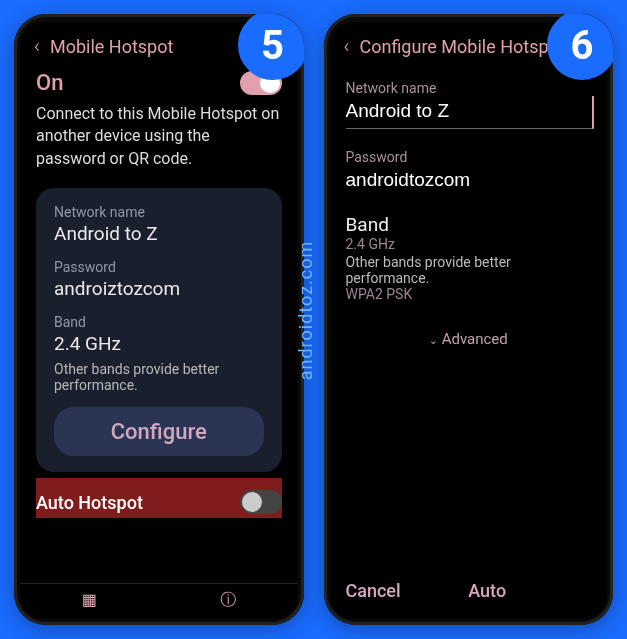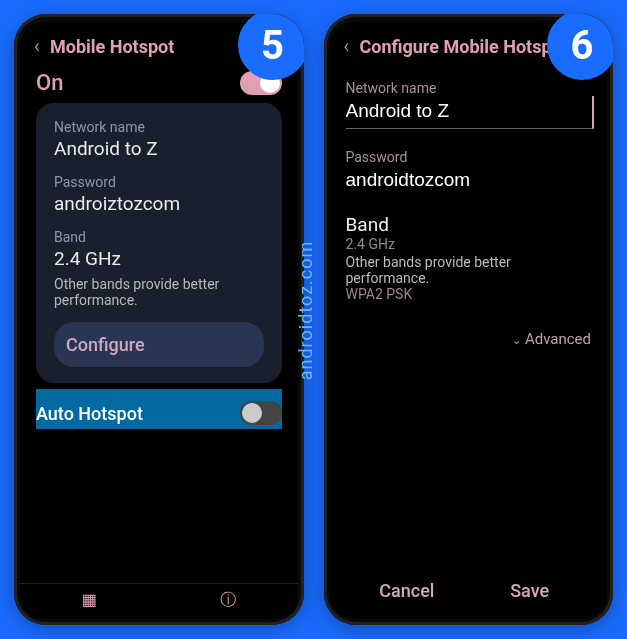--- a/index.html
+++ b/index.html
@@ -1,46 +1,46 @@
 <!DOCTYPE html>
 <html><head>
 <meta charset="utf-8">
 <style>
   body{margin:0;background:#1a6cff;font-family:-apple-system,Roboto,Arial,sans-serif;display:flex;gap:20px;padding:14px 14px;box-sizing:border-box;width:627px;height:639px;position:relative}
   .phone{flex:1;background:#0a0a0a;border-radius:32px;padding:8px 6px 6px;box-shadow:inset 0 0 0 3px #222,0 4px 20px rgba(0,0,0,.3);position:relative;overflow:hidden}
   .screen{background:#000;height:100%;border-radius:24px;overflow:hidden;display:flex;flex-direction:column;color:#fff}
   .header{display:flex;align-items:center;gap:10px;padding:12px 14px 8px}
   .back{color:#e0a0b0;font-size:20px;font-weight:300}
-  .title{color:#e0a0b0;font-size:18px;font-weight:700}
+  .title{color:#e0a0b0;font-size:18px;font-weight:400}
   .content{flex:1;padding:0 16px;overflow:hidden}
   .on-row{display:flex;justify-content:space-between;align-items:center;margin:4px 0 8px}
   .on-label{color:#e0a0b0;font-size:22px;font-weight:500}
   .toggle-on{width:42px;height:24px;background:#e0a0b0;border-radius:12px;position:relative}
   .toggle-on::after{content:"";position:absolute;right:2px;top:2px;width:20px;height:20px;background:#fff;border-radius:50%}
   .toggle-off{width:42px;height:24px;background:#444;border-radius:12px;position:relative}
   .toggle-off::after{content:"";position:absolute;left:2px;top:2px;width:20px;height:20px;background:#ccc;border-radius:50%}
   .desc{color:#ddd;font-size:16px;line-height:1.4;margin-bottom:18px}
   .panel{background:#1a1f2e;border-radius:18px;padding:16px 18px}
   .label{color:#8e98a8;font-size:14px;margin-bottom:2px}
   .value{color:#eaeaea;font-size:19px;margin-bottom:14px}
   .sub{color:#b8b8b8;font-size:14px;margin-top:-10px;margin-bottom:14px}
-  .config-btn{background:#2a3554;color:#d0a8c0;padding:12px;border-radius:20px;font-size:18px;font-weight:500;margin-top:6px}
-  .auto-row{display:flex;justify-content:space-between;align-items:center;background:#0369a1;padding:12px 0 4px;border-top:6px solid #000;font-size:18px;font-weight:500;color:#fff}
+  .config-btn{background:#2a3554;color:#d0a8c0;text-align:center;padding:12px;border-radius:20px;font-size:22px;font-weight:500;margin-top:6px}
+  .auto-row{display:flex;justify-content:space-between;align-items:center;background:#7f1d1d;padding:12px 0 4px;border-top:6px solid #000;font-size:18px;font-weight:500;color:#fff}
   .bottom-nav{display:flex;border-top:1px solid #222;padding:6px 0 8px}
   .nav-item{flex:1;text-align:center}
   .nav-icon{font-size:16px;color:#e0a0b0}
   .nav-lbl{font-size:11px;color:#ccc;margin-top:2px}
   .field-label{color:#a89098;font-size:14px;margin-top:14px}
   .field-input{color:#fff;font-size:19px;border:none;border-bottom:1px solid #666;background:transparent;width:100%;padding:4px 0 6px;outline:none}
   .sec-title{color:#eee;font-size:19px;margin-top:16px}
   .sec-sub{color:#9a8590;font-size:14px}
   .sec-info{color:#bbb;font-size:14px;margin-top:2px}
-  .advanced{color:#c0a0ac;text-align:right;margin-top:28px;font-size:15px}
+  .advanced{color:#c0a0ac;text-align:center;margin-top:28px;font-size:15px}
   .actions{display:flex;padding:16px 0 18px}
-  .act{flex:1;text-align:center;color:#d8a8c0;font-size:18px;font-weight:500}
+  .act{flex:1;color:#d8a8c0;font-size:18px;font-weight:500}
   .badge{position:absolute;top:-4px;right:-4px;width:62px;height:62px;background:#1a6cff;border-radius:50%;display:flex;align-items:center;justify-content:center;color:#fff;font-size:40px;font-weight:700;z-index:10;border:4px solid #1a6cff}
   .watermark{position:absolute;left:305px;top:300px;transform:rotate(-90deg) translateX(-50%);transform-origin:left;color:#6eb5ff;font-size:18px;letter-spacing:1px;z-index:5}
   .cursor{border-right:2px solid #e0a0b0;padding-right:1px}
 </style>
 </head>
 <body>
 
 <div class="watermark">androidtoz.com</div>
 
 <div class="phone">
@@ -48,20 +48,21 @@
   <div class="screen">
     <div class="header">
       <span class="back">‹</span>
       <span class="title">Mobile Hotspot</span>
     </div>
     <div class="content">
       <div class="on-row">
         <span class="on-label">On</span>
         <span class="toggle-on"></span>
       </div>
+      <div class="desc">Connect to this Mobile Hotspot on another device using the password or QR code.</div>
       <div class="panel">
         <div class="label">Network name</div>
         <div class="value">Android to Z</div>
         <div class="label">Password</div>
         <div class="value">androiztozcom</div>
         <div class="label">Band</div>
         <div class="value" style="margin-bottom:6px">2.4 GHz</div>
         <div class="sub" style="margin-top:0">Other bands provide better performance.</div>
         <div class="config-btn">Configure</div>
       </div>
@@ -95,17 +96,17 @@
         <div class="field-label" style="margin-top:20px">Password</div>
         <input class="field-input" style="border-bottom: none;" value="androidtozcom">
         <div class="sec-title">Band</div>
         <div class="sec-sub">2.4 GHz</div>
         <div class="sec-info">Other bands provide better performance.</div>
         <div class="sec-sub">WPA2 PSK</div>
         <div class="advanced"><span style="font-size:11px">⌄</span> <span>Advanced</span></div>
       </div>
       <div class="actions">
         <div class="act">Cancel</div>
-        <div class="act">Save</div>
+        <div class="act">Auto</div>
       </div>
     </div>
   </div>
 </div>
 
 </body></html>

